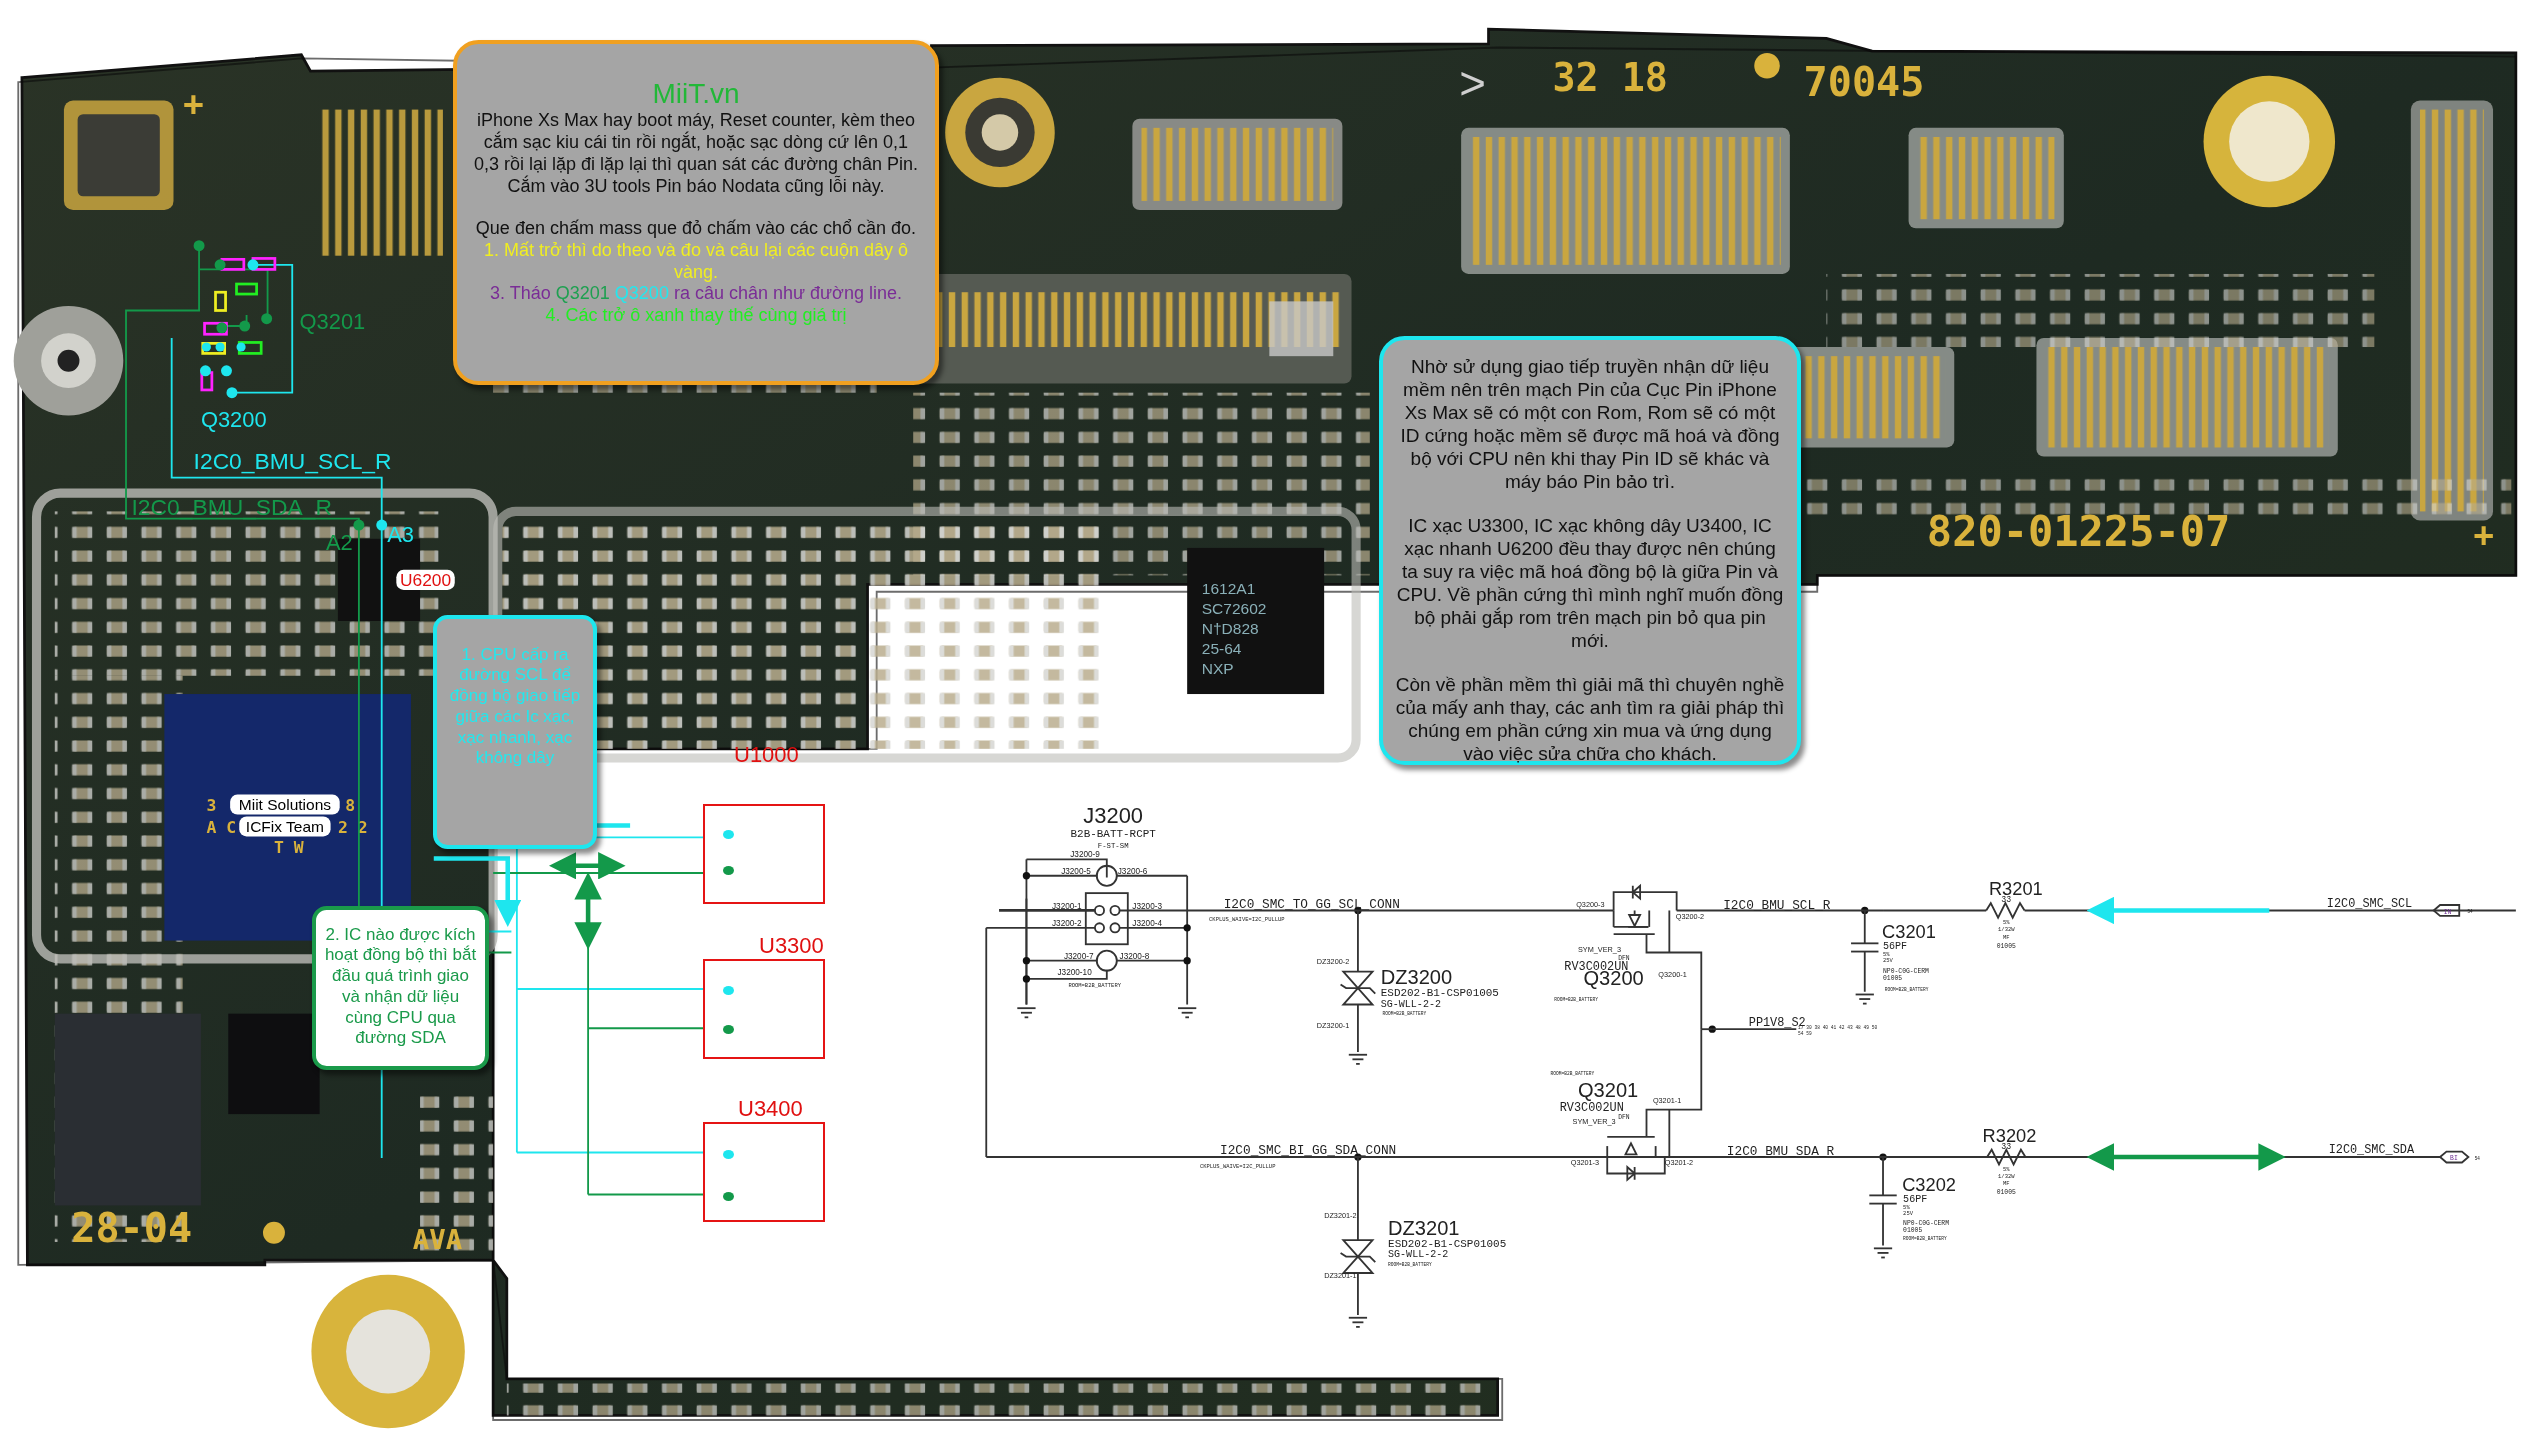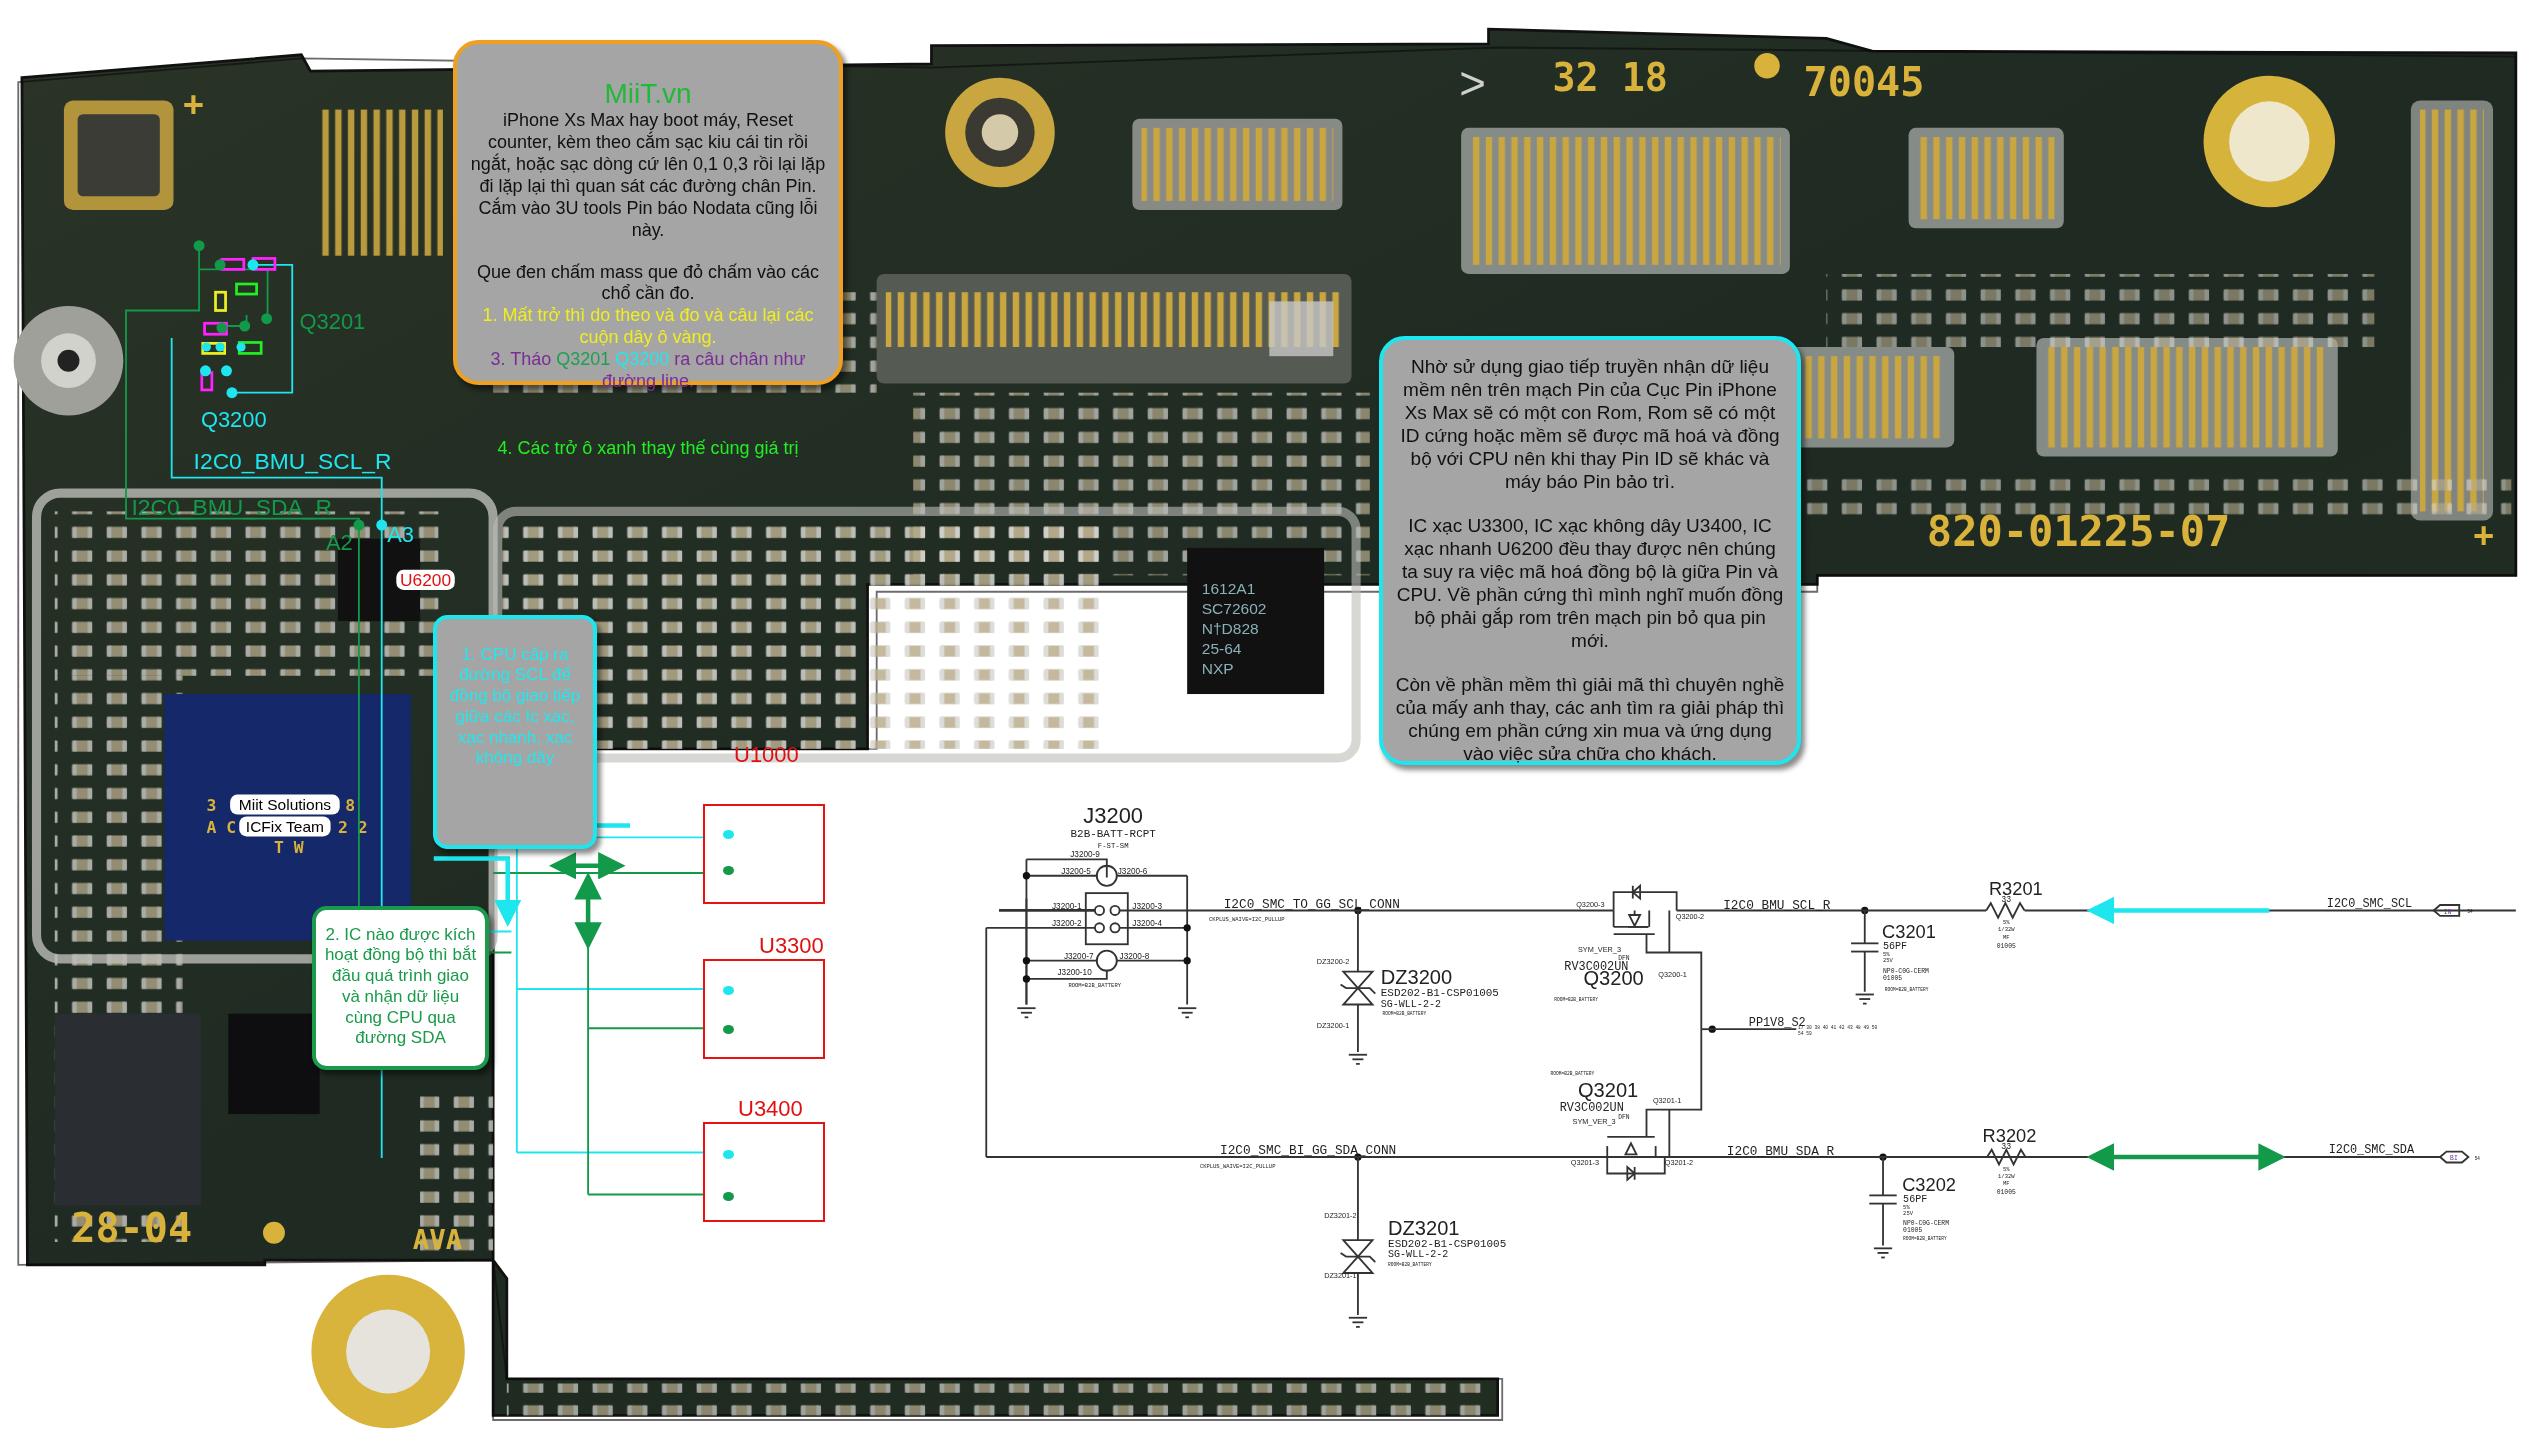--- a/index.html
+++ b/index.html
@@ -7,27 +7,27 @@
   #stage { position: absolute; left: 0; top: 0; width: 2525px; height: 1452px; }
   svg text { font-family: "Liberation Sans", sans-serif; }
   .mono { font-family: "Liberation Mono", monospace; }
 
   .note { position: absolute; box-sizing: border-box; background: #a5a5a5; border-radius: 25.6px; text-align: center; color: #111; line-height: 1.22; box-shadow: 3.7px 4.6px 5.5px rgba(0,0,0,0.45); }
   .note-orange { border: 4.6px solid #f0a020; }
   .note-cyan { border: 4.6px solid #1ee6ee; }
   .note-green { border: 4.6px solid #1a9a4a; background: #ffffff; }
   .note p { margin: 0; }
   .note .gap { height: 20px; }
-  #note-top { left: 453px; top: 40px; width: 390px; height: 345px; padding: 35px 12.8px 9px; font-size: 18px; }
+  #note-top { left: 453px; top: 40px; width: 486px; height: 345px; padding: 35px 12.8px 9px; font-size: 18px; }
   #note-top .brand { color: #22b838; font-size: 28px; line-height: 1.1; }
   #note-top .c-yellow { color: #f0ee20; }
   #note-top .c-purple { color: #7a2d96; }
   #note-top .c-green { color: #1ea050; }
   #note-top .c-cyan { color: #22e8ee; }
-  #note-top .c-lime { color: #22ee22; margin-top: 45px; }
+  #note-top .c-lime { color: #22ee22; }
   #note-right { left: 1379px; top: 336px; width: 422px; height: 429px; padding: 14.6px 11px; font-size: 19px; }
   #note-cpu { left: 433px; top: 615px; width: 164px; height: 234px; padding: 25.6px 5.5px; font-size: 17px; color: #22e8ee; border-radius: 14.6px; }
   #note-ic { left: 312px; top: 906px; width: 177px; height: 164px; padding: 14.6px 5.5px; font-size: 17px; color: #1a9a4a; border-radius: 14.6px; }
 
   .chip-name { position: absolute; font-size: 22px; color: #e01010; }
   .chip-box { position: absolute; border: 2.7px solid #e51414; box-sizing: border-box; background: #fff; }
 
   .silk { fill: #d9b23c; font-family: "DejaVu Sans Mono", monospace; font-weight: bold; }
 </style>
 </head>

